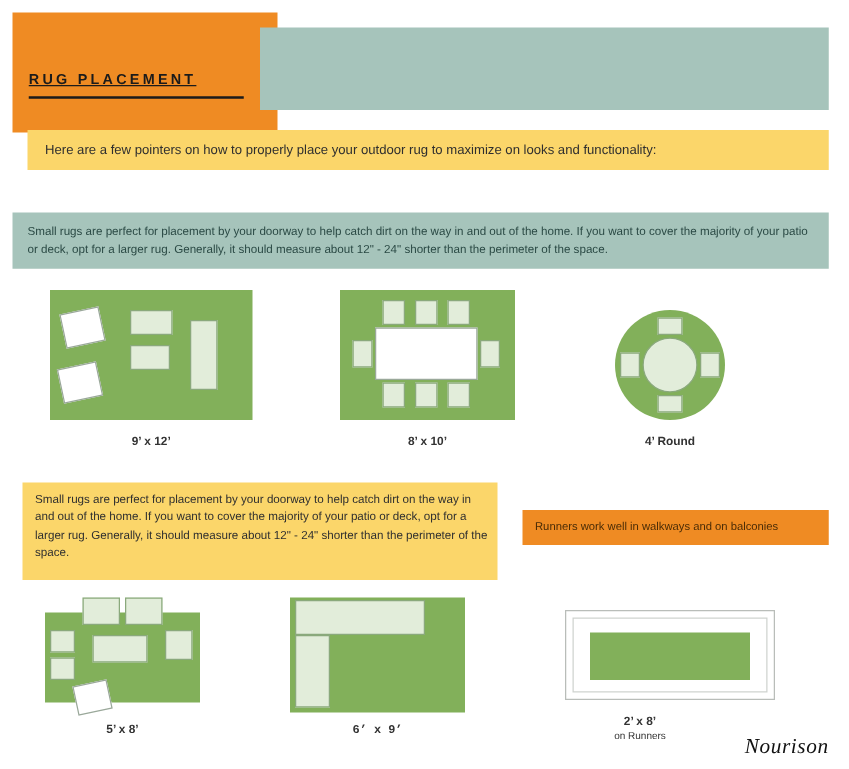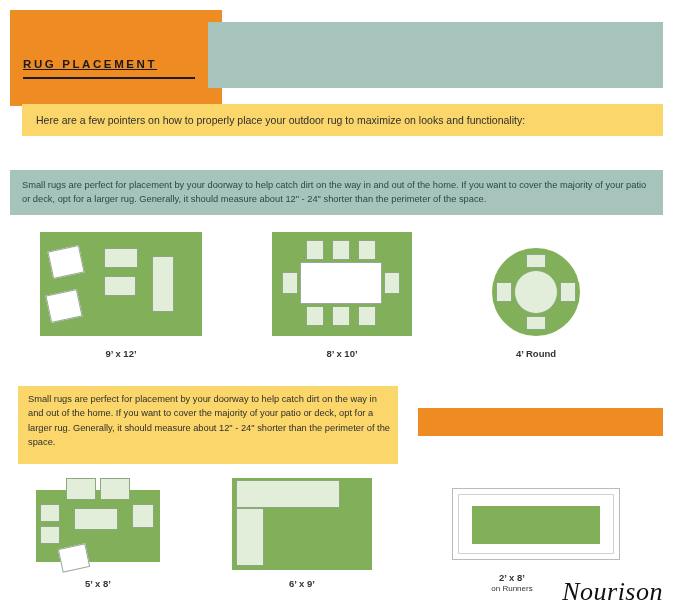--- a/index.html
+++ b/index.html
@@ -202,21 +202,21 @@
     box-sizing: border-box;
   }
 
   
   .logo {
     position: absolute;
     right: 16px;
     bottom: 8px;
     color: #111111;
     font-family: "Liberation Serif", serif;
-    font-size: 26px;
+    font-size: 17px;
     font-style: italic;
     letter-spacing: 0.5px;
   }
 </style>
 </head>
 <body>
 
 <div id="page">
 
   <div class="hdr-orange"></div>
@@ -261,37 +261,38 @@
   <div class="furn" style="left:560px; top:282px; width:16px; height:20px;"></div>
   <div class="furn" style="left:526px; top:254px; width:20px; height:14px;"></div>
   <div class="furn" style="left:526px; top:316px; width:20px; height:14px;"></div>
   <div class="size-label" style="left:492px; top:348px; width:88px;">
     <span>4’ Round</span>
   </div>
 
   <div class="band-yellow2"></div>
   <div class="band-yellow2-text">Small rugs are perfect for placement by your doorway to help catch dirt on the way in and out of the home. If you want to cover the majority of your patio or deck, opt for a larger rug. Generally, it should measure about 12" - 24" shorter than the perimeter of the space.</div>
   <div class="band-orange2"></div>
+  <div class="band-orange2-text">Runners work well in walkways and on balconies</div>
 
   <div class="rug" style="left:36px; top:490px; width:124px; height:72px;"></div>
   <div class="furn" style="left:66px; top:478px; width:30px; height:22px;"></div>
   <div class="furn" style="left:100px; top:478px; width:30px; height:22px;"></div>
   <div class="furn" style="left:40px; top:504px; width:20px; height:18px;"></div>
   <div class="furn" style="left:40px; top:526px; width:20px; height:18px;"></div>
   <div class="furn" style="left:74px; top:508px; width:44px; height:22px;"></div>
   <div class="furn" style="left:132px; top:504px; width:22px; height:24px;"></div>
   <div class="furn-white" style="left:60px; top:546px; width:28px; height:24px; transform:rotate(-12deg);"></div>
   <div class="size-label" style="left:36px; top:578px; width:124px;">
     <span>5’ x 8’</span>
   </div>
 
   <div class="rug" style="left:232px; top:478px; width:140px; height:92px;"></div>
   <div class="furn" style="left:236px; top:480px; width:104px; height:28px;"></div>
   <div class="furn" style="left:236px; top:508px; width:28px; height:58px;"></div>
-  <div class="size-label" style="left:232px; top:578px; width:140px;">
+  <div class="size-label" style="left:232px; top:578px; width:140px;font-family:Liberation Mono, monospace;">
     <span>6’ x 9’</span>
   </div>
 
   <div class="balcony-frame" style="left:452px; top:488px; width:168px; height:72px;"></div>
   <div class="balcony-inner" style="left:458px; top:494px; width:156px; height:60px;"></div>
   <div class="rug" style="left:472px; top:506px; width:128px; height:38px;"></div>
   <div class="size-label" style="left:428px; top:572px; width:168px;">
     <span>2’ x 8’</span>
     <span class="sub">on Runners</span>
   </div>

